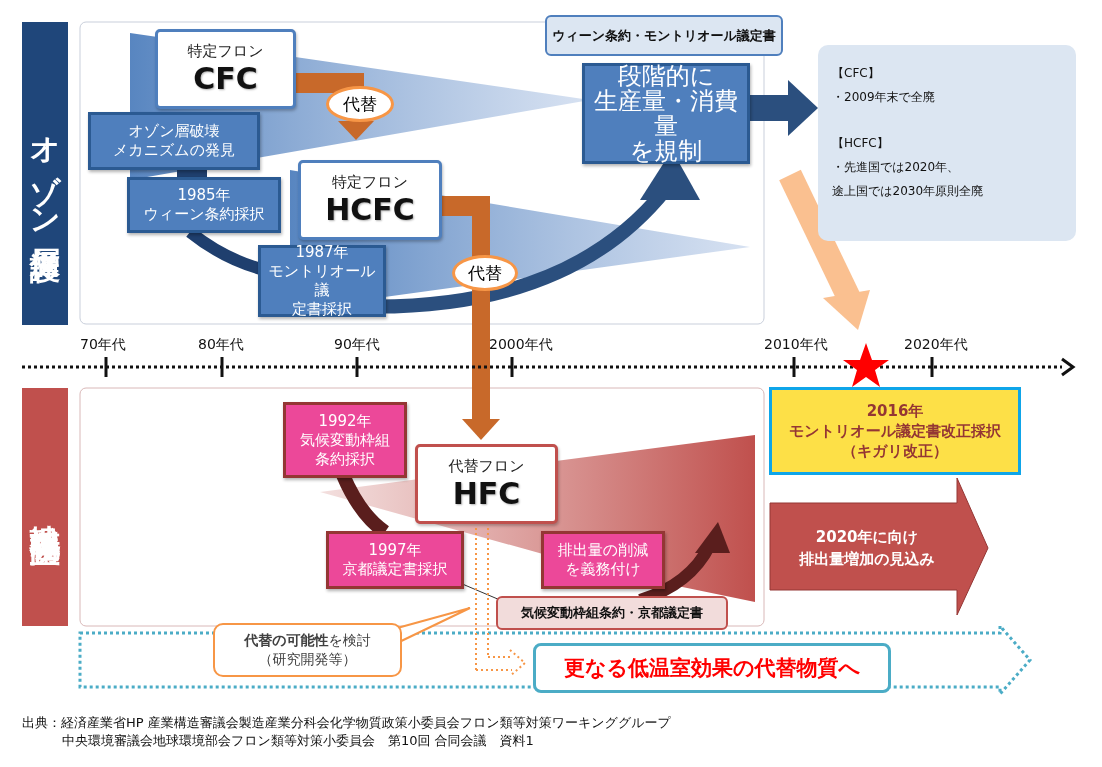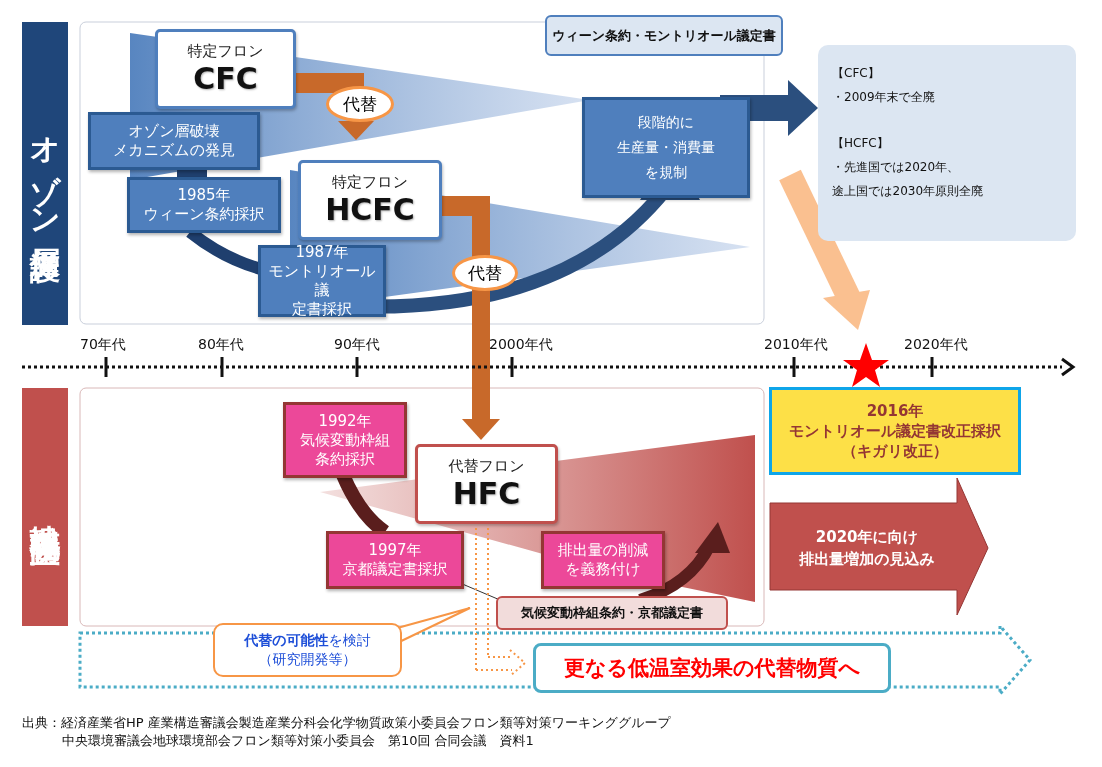--- a/index.html
+++ b/index.html
@@ -17,21 +17,21 @@
   .white-box { background: #fff; border: 3px solid #4f7fbd; border-radius: 5px; box-shadow: 1px 2px 3px rgba(0,0,0,0.25); }
   .white-box.red { border-color: #c0504d; }
   .white-box .small { font-size: 15px; color: #222; }
   .white-box .big { font-size: 30px; font-weight: bold; color: #111; line-height: 36px; text-shadow: 1px 1px 2px rgba(0,0,0,0.3); }
   .pill { border: 3px solid #f79646; border-radius: 50%; background: #fff; color: #000000; font-size: 17px; }
   .tick-label { font-size: 14px; color: #111; white-space: nowrap; }
   .lightbox { background: #dce6f2; border-radius: 10px; font-size: 12px; line-height: 24px; color: #111; padding: 16px 14px; box-sizing: border-box; }
   .treaty-tag { background: #dce6f2; border: 2px solid #4f7fbd; border-radius: 6px; font-size: 13px; font-weight: bold; color: #111; }
   .treaty-tag.red { background: #f2dcdb; border-color: #c0504d; }
   .kigali { background: #fde047; border: 3px solid #0ea5e9; color: #943634; font-weight: bold; font-size: 15px; line-height: 20px; }
-  .callout { background: #fff; border: 2px solid #f79646; border-radius: 10px; font-size: 14px; line-height: 19px; color: #1d4ed8; }
+  .callout { background: #fff; border: 2px solid #f79646; border-radius: 10px; font-size: 14px; line-height: 19px; color: #404040; }
   .future { background: #fff; border: 3px solid #4bacc6; border-radius: 8px; color: #ff0000; font-weight: bold; font-size: 21px; }
   .source { font-size: 13px; line-height: 17px; color: #111; white-space: nowrap; }
   svg { position: absolute; left: 0; top: 0; }
 </style>
 </head>
 <body>
 
 <svg width="1102" height="767">
   <defs>
     <linearGradient id="blueFade" x1="0" y1="0" x2="1" y2="0">
@@ -138,21 +138,21 @@
 
 <div class="abs white-box center" style="left:298px;top:160px;width:138px;height:74px;">
   <span class="small">特定フロン</span>
   <span class="big">HCFC</span>
 </div>
 
 <div class="abs pill center" style="left:452px;top:255px;width:60px;height:30px;">代替</div>
 
 <div class="abs treaty-tag center" style="left:545px;top:15px;width:234px;height:37px;">ウィーン条約・モントリオール議定書</div>
 
-<div class="abs blue-box center" style="left:582px;top:63px;width:162px;height:95px;font-size:14px;line-height:25px;margin-top:34px;">
+<div class="abs blue-box center" style="left:582px;top:63px;width:162px;height:95px;font-size:24px;line-height:25px;">
   <span>段階的に</span>
   <span>生産量・消費量</span>
   <span>を規制</span>
 </div>
 
 <div class="abs lightbox" style="left:818px;top:45px;width:258px;height:196px;">
   <div>【CFC】</div>
   <div>・2009年末で全廃</div>
   <div style="height:22px"></div>
   <div>【HCFC】</div>

